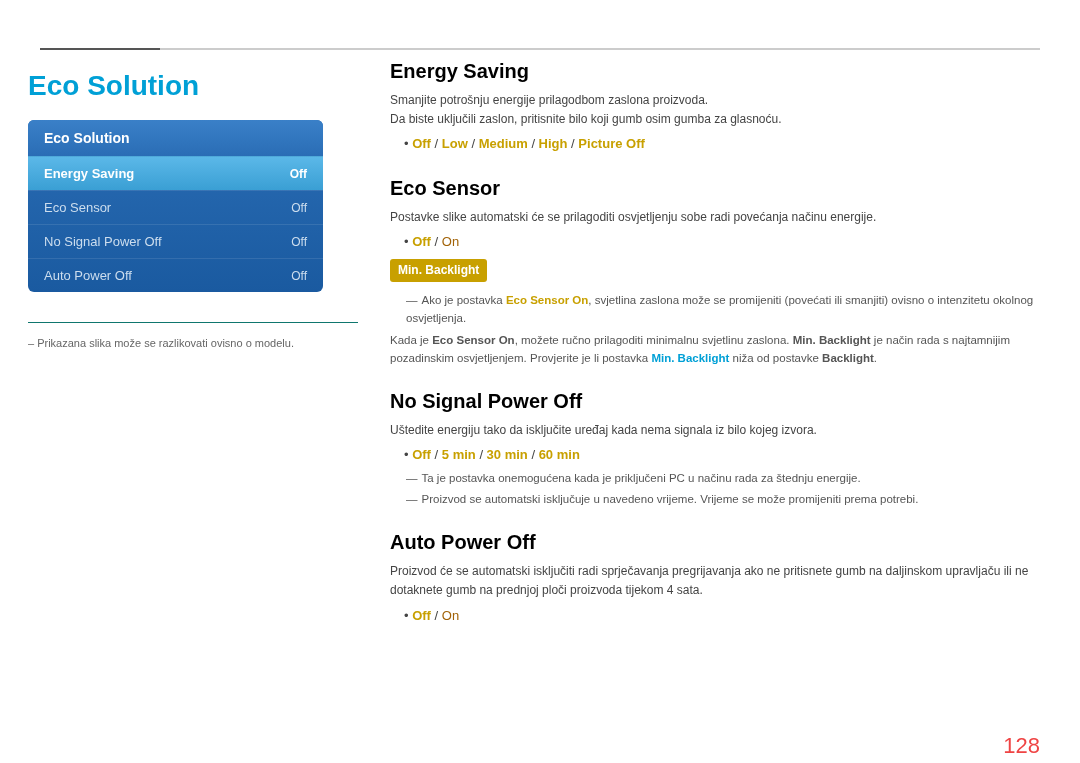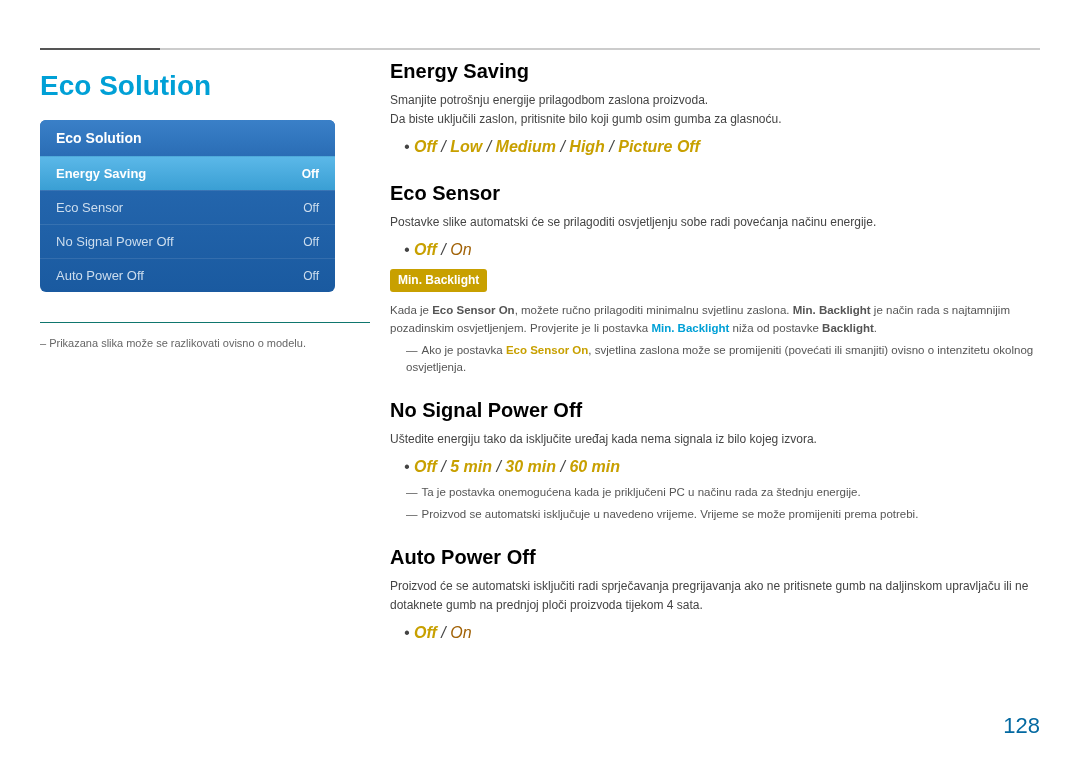--- a/index.html
+++ b/index.html
@@ -24,21 +24,21 @@
     }
     .top-line-accent {
       width: 120px;
       height: 2px;
       background: #555;
     }
 
     .left-panel {
       position: absolute;
       top: 60px;
-      left: 40px;
+      left: 28px;
       width: 330px;
     }
 
     .page-title {
       font-size: 28px;
       font-weight: bold;
       color: #00a0d6;
       margin-bottom: 18px;
       margin-top: 10px;
     }
@@ -123,22 +123,21 @@
 
     .section-body {
       font-size: 12px;
       color: #444;
       line-height: 1.6;
     }
 
     .bullet-options {
       margin-top: 5px;
       margin-left: 14px;
-      font-size: 16px;
-      font-style: italic;
+      font-size: 13px;
     }
 
     .opt-normal { color: #a16207; }
     .opt-highlight { color: #c8a000; font-weight: bold; }
 
     .min-backlight-badge {
       display: inline-block;
       background: #c8a000;
       color: #fff;
       font-size: 12px;
@@ -165,24 +164,24 @@
       content: '—';
       margin-right: 4px;
     }
 
     .bold-text { font-weight: bold; }
     .brand-blue { color: #00a0d6; font-weight: bold; }
     .brand-orange { color: #c8a000; font-weight: bold; }
 
     .page-number {
       position: absolute;
-      bottom: 24px;
+      bottom: 4px;
       right: 40px;
       font-size: 22px;
-      color: #0369a1;
+      color: #ef4444;
       font-weight: normal;
     }
   </style>
 </head>
 <body>
 
 <div class="top-line">
   <div class="top-line-accent"></div>
 </div>
 
@@ -229,22 +228,22 @@
   </div>
 
   <div class="section">
     <div class="section-title">Eco Sensor</div>
     <div class="section-body">
       <p>Postavke slike automatski će se prilagoditi osvjetljenju sobe radi povećanja načinu energije.</p>
       <div class="bullet-options">
         • <span class="opt-highlight">Off</span> / <span class="opt-normal">On</span>
       </div>
       <div class="min-backlight-badge">Min. Backlight</div>
+      <p class="section-note indented">Ako je postavka <span class="brand-orange">Eco Sensor On</span>, svjetlina zaslona može se promijeniti (povećati ili smanjiti) ovisno o intenzitetu okolnog osvjetljenja.</p>
       <p class="section-note">Kada je <span class="bold-text">Eco Sensor On</span>, možete ručno prilagoditi minimalnu svjetlinu zaslona. <span class="bold-text">Min. Backlight</span> je način rada s najtamnijim pozadinskim osvjetljenjem. Provjerite je li postavka <span class="brand-blue">Min. Backlight</span> niža od postavke <span class="bold-text">Backlight</span>.</p>
-      <p class="section-note indented">Ako je postavka <span class="brand-orange">Eco Sensor On</span>, svjetlina zaslona može se promijeniti (povećati ili smanjiti) ovisno o intenzitetu okolnog osvjetljenja.</p>
     </div>
   </div>
 
   <div class="section">
     <div class="section-title">No Signal Power Off</div>
     <div class="section-body">
       <p>Uštedite energiju tako da isključite uređaj kada nema signala iz bilo kojeg izvora.</p>
       <div class="bullet-options">
         • <span class="opt-highlight">Off</span> / <span class="opt-highlight">5 min</span> / <span class="opt-highlight">30 min</span> / <span class="opt-highlight">60 min</span>
       </div>

